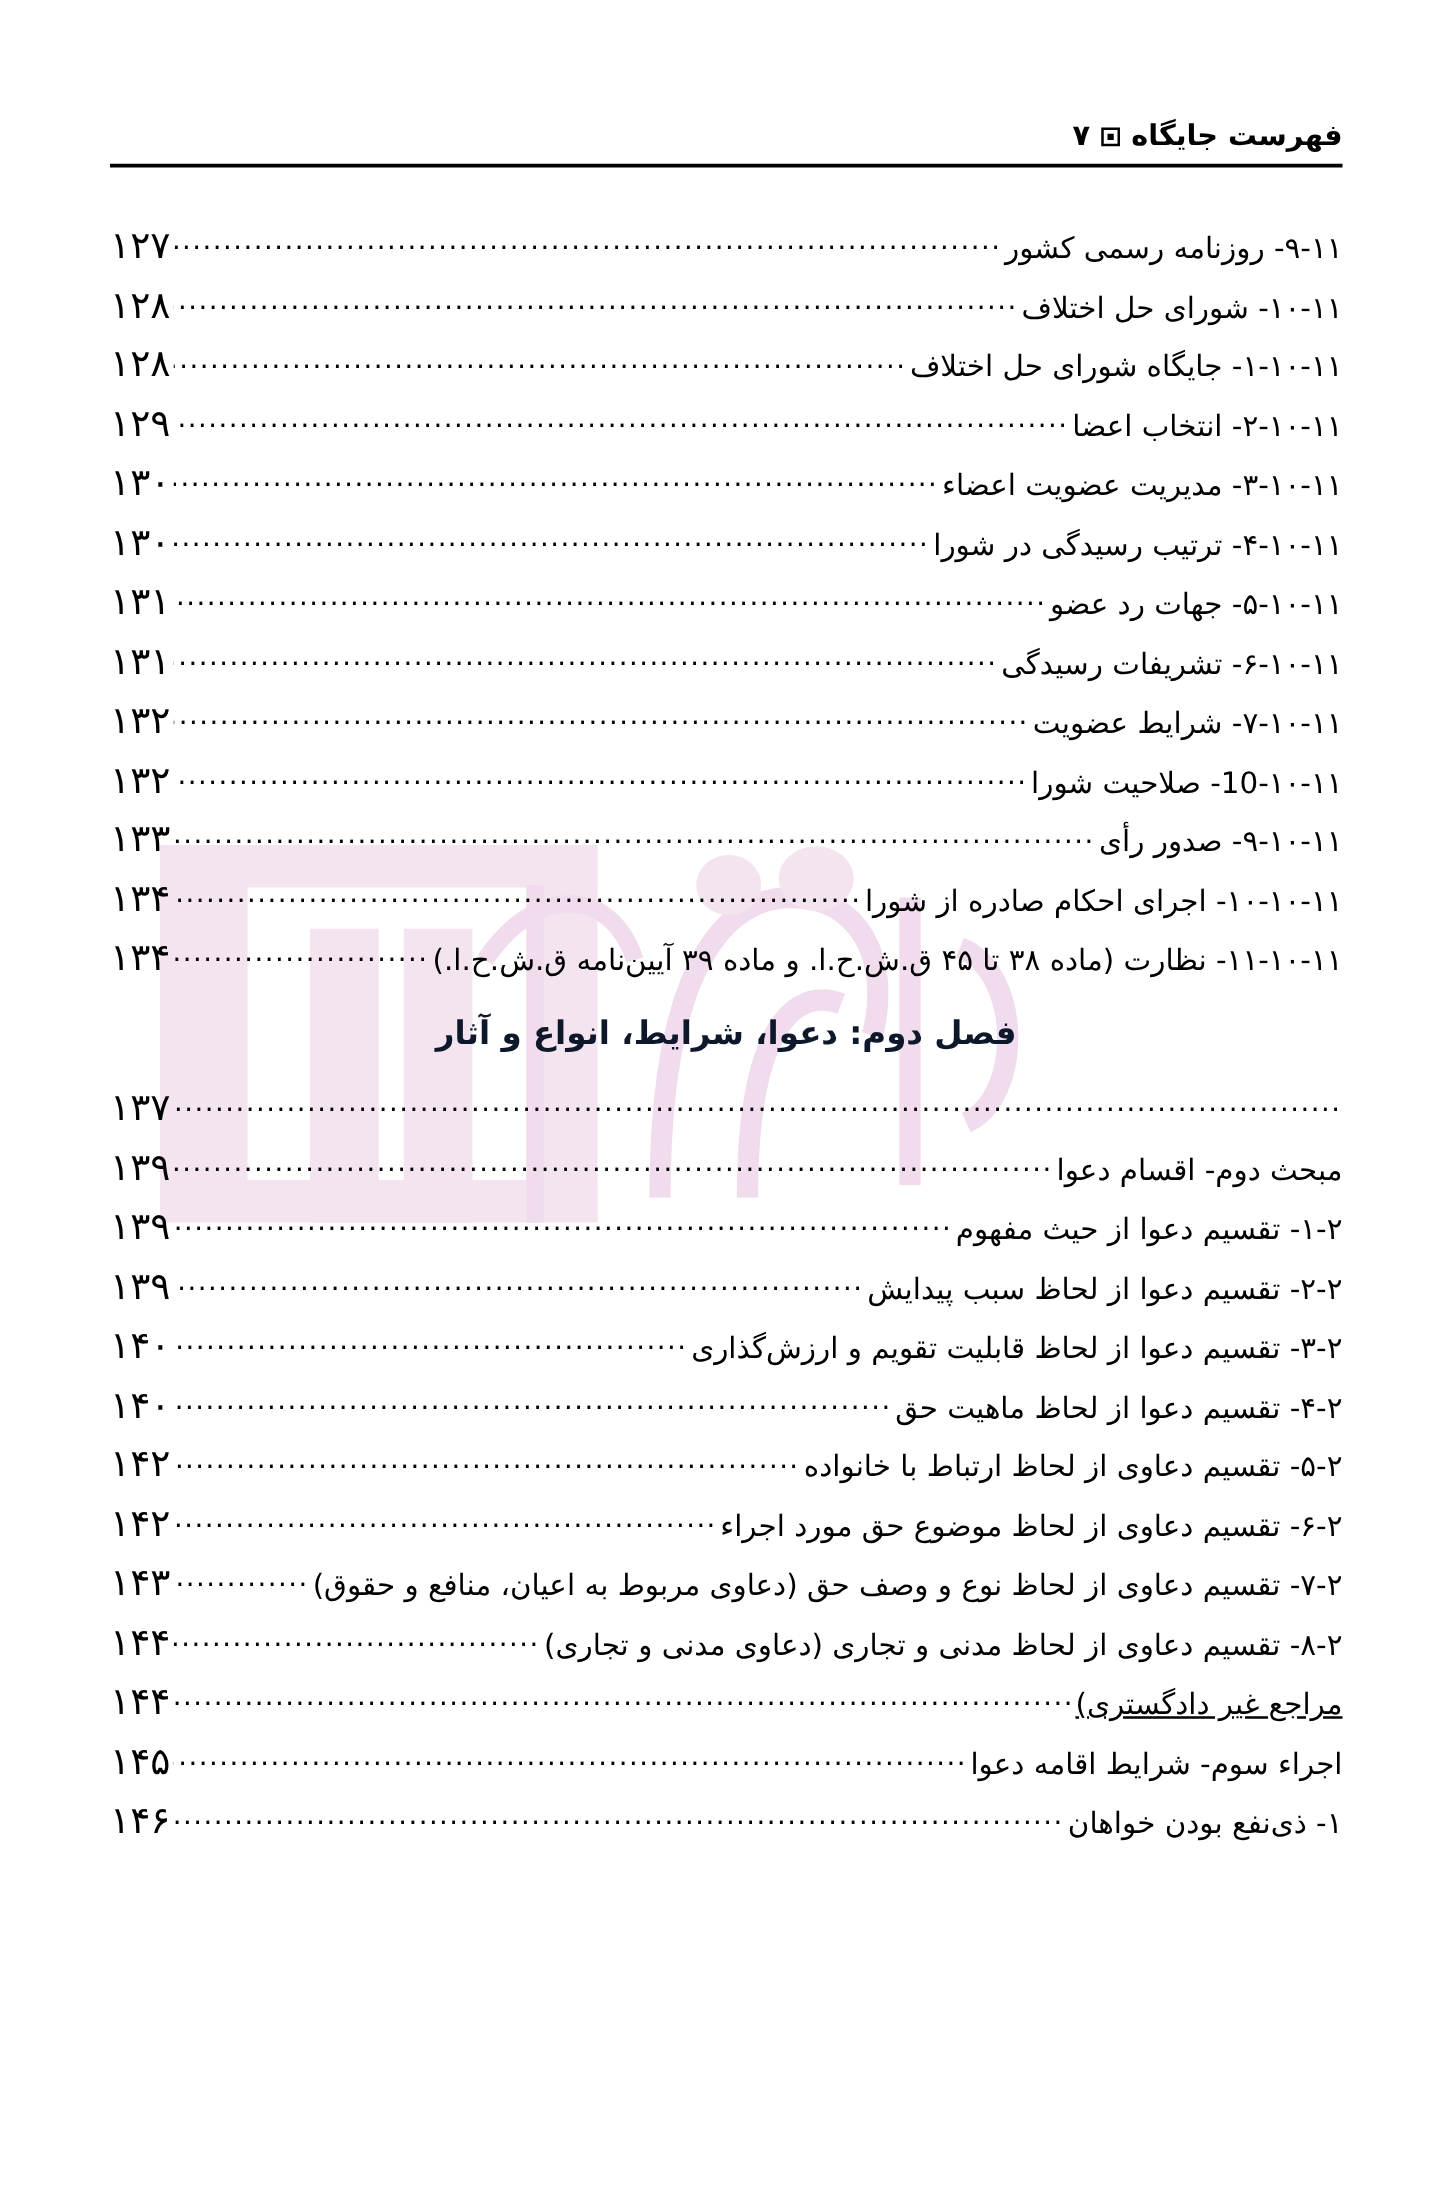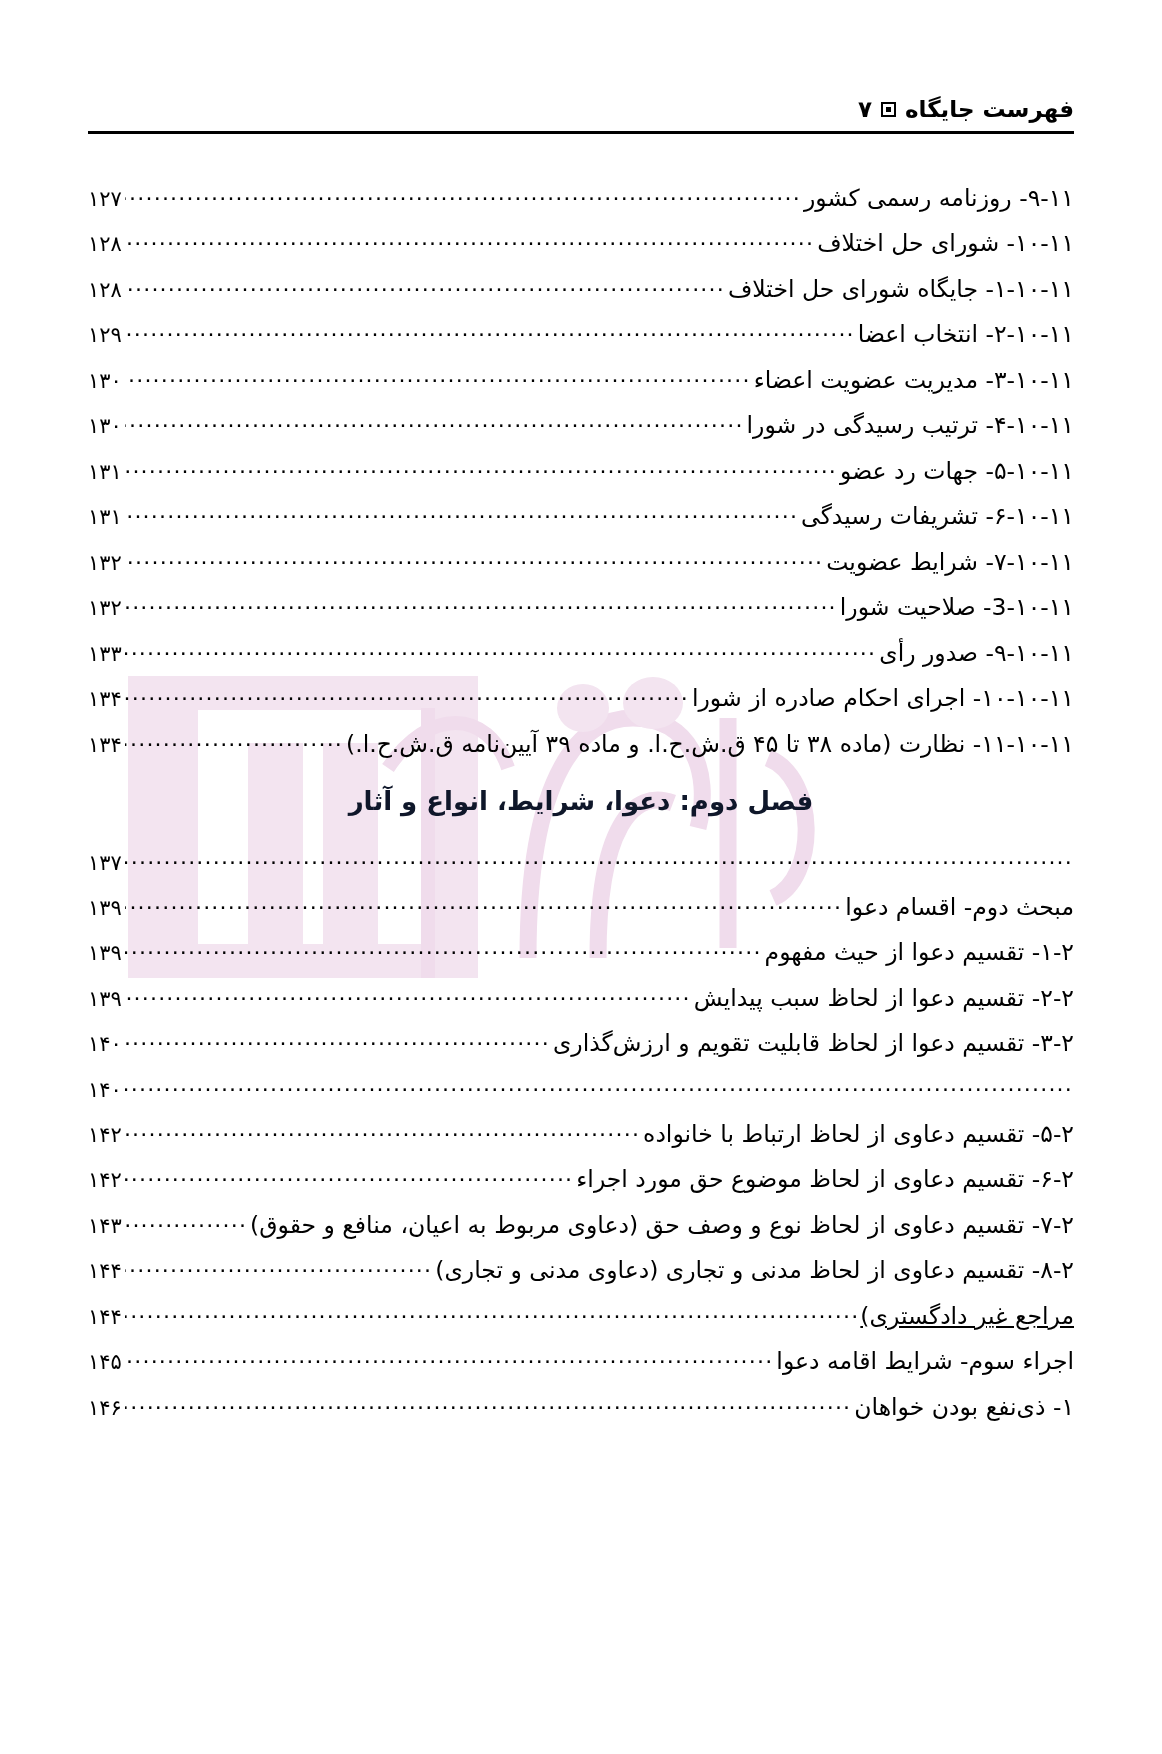--- a/index.html
+++ b/index.html
@@ -111,21 +111,21 @@
     font-size: 22px;
     letter-spacing: 1.2px;
     color: #000;
     white-space: nowrap;
     direction: ltr;
   }
   .row .pagenum {
     flex: 0 0 auto;
     text-align: left;
     padding-right: 2px;
-    font-size: 21px;
+    font-size: 30px;
   }
 
   .row.bold .label,
   .row.bold .pagenum { font-weight: normal; }
 
   
   .row.wrap {
     white-space: normal;
     display: block;
   }
@@ -238,21 +238,21 @@
           <span class="label">۶-۱۰-۱۱- تشریفات رسیدگی</span>
           <span class="leader"></span>
           <span class="pagenum">۱۳۱</span>
         </div>
         <div class="row">
           <span class="label">۷-۱۰-۱۱- شرایط عضویت</span>
           <span class="leader"></span>
           <span class="pagenum">۱۳۲</span>
         </div>
         <div class="row">
-          <span class="label">3-۱۰-۱۱- صلاحیت شورا</span>
+          <span class="label">10-۱۰-۱۱- صلاحیت شورا</span>
           <span class="leader"></span>
           <span class="pagenum">۱۳۲</span>
         </div>
         <div class="row">
           <span class="label">۹-۱۰-۱۱- صدور رأی</span>
           <span class="leader"></span>
           <span class="pagenum">۱۳۳</span>
         </div>
         <div class="row">
           <span class="label">۱۰-۱۰-۱۱- اجرای احکام صادره از شورا</span>
@@ -287,20 +287,21 @@
           <span class="label">۲-۲- تقسیم دعوا از لحاظ سبب پیدایش</span>
           <span class="leader"></span>
           <span class="pagenum">۱۳۹</span>
         </div>
         <div class="row">
           <span class="label">۳-۲- تقسیم دعوا از لحاظ قابلیت تقویم و ارزش‌گذاری</span>
           <span class="leader"></span>
           <span class="pagenum">۱۴۰</span>
         </div>
         <div class="row">
+          <span class="label">۴-۲- تقسیم دعوا از لحاظ ماهیت حق</span>
           <span class="leader"></span>
           <span class="pagenum">۱۴۰</span>
         </div>
         <div class="row">
           <span class="label">۵-۲- تقسیم دعاوی از لحاظ ارتباط با خانواده</span>
           <span class="leader"></span>
           <span class="pagenum">۱۴۲</span>
         </div>
         <div class="row">
           <span class="label">۶-۲- تقسیم دعاوی از لحاظ موضوع حق مورد اجراء</span>

